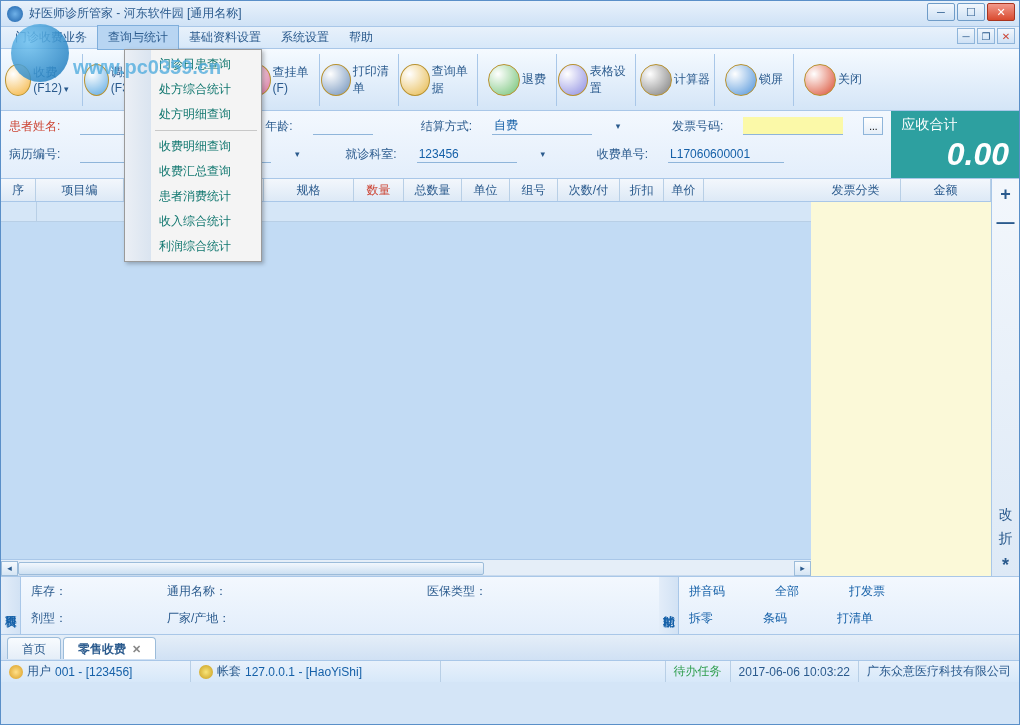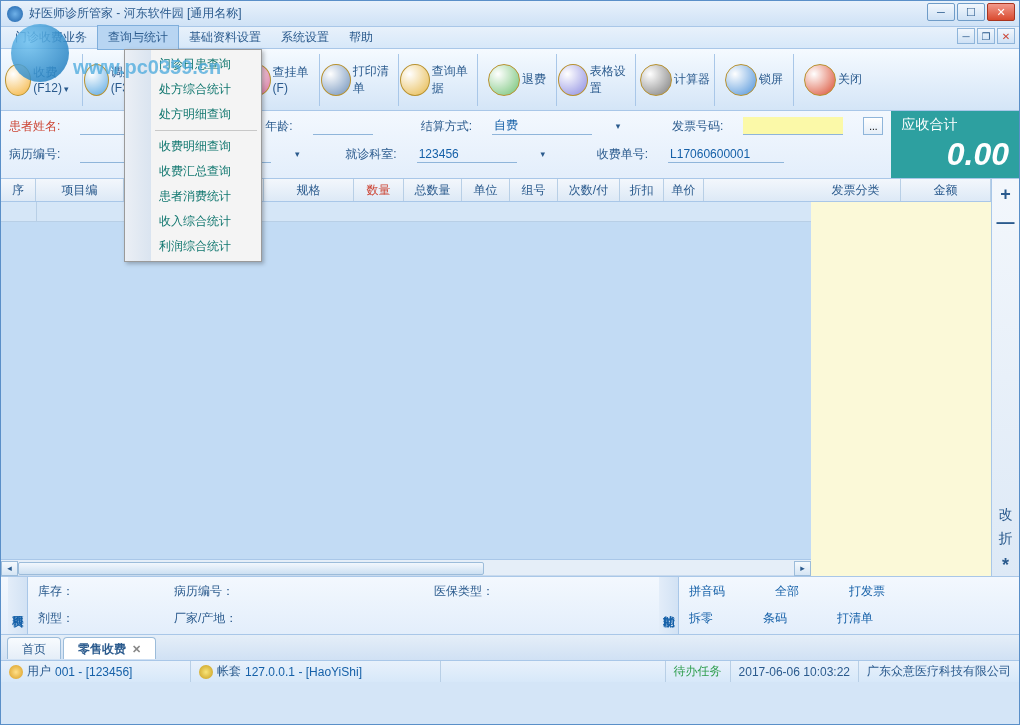--- a/index.html
+++ b/index.html
@@ -72,21 +72,21 @@
   .gr-head { display:flex; height:23px; background:linear-gradient(#f3f7fc,#dde9f6); border-bottom:1px solid #a9c7e8;}
   .gr-head .gh { flex:1;}
   .gr-body { flex:1; background:#fbf9d8;}
   
   .side-btns { width:28px; background:linear-gradient(#f3f7fc,#dde9f6); border-left:1px solid #a9c7e8; display:flex; flex-direction:column; align-items:center; padding-top:4px; gap:6px;}
   .side-btn { width:22px; height:22px; display:flex;align-items:center;justify-content:center; font-size:18px; color:#2a5a8d; cursor:pointer; font-weight:bold;}
   .side-spacer{flex:1;}
   .side-txt { font-size:14px; color:#2a5a8d; cursor:pointer;}
   
   
-  .bottom-info { height: 58px; display:flex; border-top:1px solid #a9c7e8; background:linear-gradient(#f3f8fe,#e3eefb);padding-left:7px;}
+  .bottom-info { height: 58px; display:flex; border-top:1px solid #a9c7e8; background:linear-gradient(#f3f8fe,#e3eefb);}
   .bi-vert { width:20px; background:linear-gradient(90deg,#e3edf9,#d2e2f4); color:#1560a8; display:flex; align-items:center; justify-content:center; writing-mode:vertical-rl; font-size:12px; border-right:1px solid #a9c7e8;}
   .bi-content { flex:1; padding:6px 10px; display:flex; flex-direction:column; gap:10px;}
   .bi-row { display:flex; gap:40px; color:#2a5a8d;}
   .bi-aux { width:340px; display:flex; }
   .aux-links { flex:1; padding:6px 10px; display:flex; flex-direction:column; gap:10px;}
   .aux-row { display:flex; gap:50px;}
   .aux-link { color:#1560a8; cursor:pointer;}
   
   
   .tabbar { height: 26px; background:linear-gradient(#e5eef8,#d0e1f4); border-top:1px solid #a9c7e8; display:flex; align-items:center; padding:0 6px;}
@@ -280,21 +280,21 @@
     <div class="side-txt">折</div>
     <div class="side-btn">*</div>
   </div>
 </div>
 
 <div class="bottom-info">
   <div class="bi-vert">项目资料</div>
   <div class="bi-content">
     <div class="bi-row">
       <span>库存：</span>
-      <span style="margin-left:60px">病历编号：</span>
+      <span style="margin-left:60px">通用名称：</span>
       <span style="margin-left:160px">医保类型：</span>
     </div>
     <div class="bi-row">
       <span>剂型：</span>
       <span style="margin-left:60px">厂家/产地：</span>
     </div>
   </div>
   <div class="bi-vert">辅助功能</div>
   <div class="bi-aux">
     <div class="aux-links">

